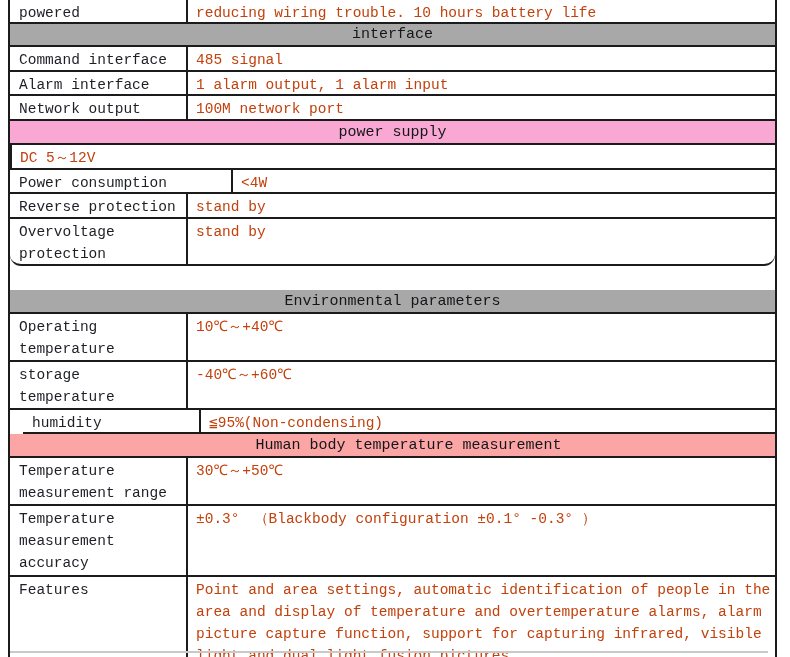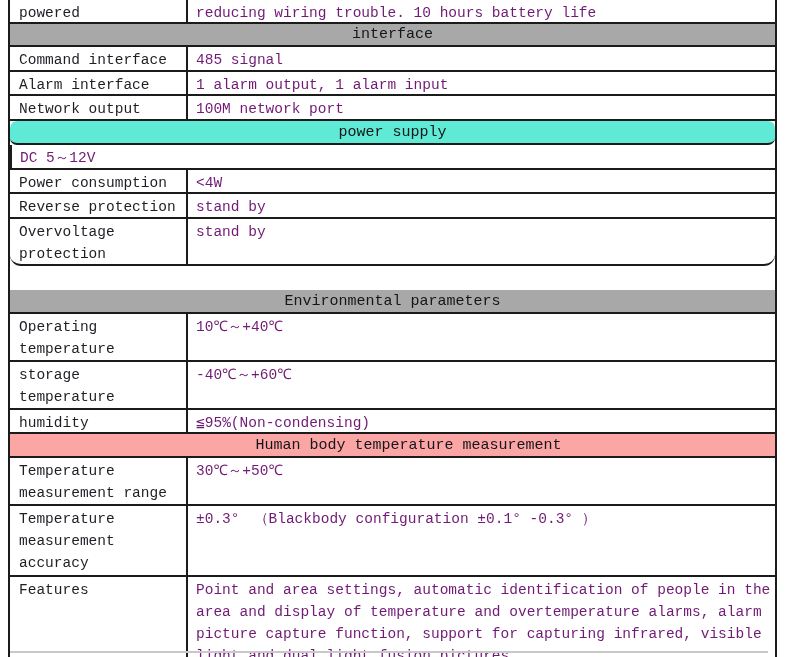--- a/index.html
+++ b/index.html
@@ -40,21 +40,21 @@
     color: #1d1f24;
     white-space: pre-line;
     overflow: hidden;
   }
   .value-cell {
     flex: 1 1 auto;
     border-left: 2px solid #1b1b1b;
     padding: 2px 4px 0 8px;
     line-height: 22px;
     font-size: 14.5px;
-    color: #701a75;
+    color: #c2410c;
     white-space: pre-line;
     overflow: hidden;
   }
   .section-row {
     display: flex;
     align-items: center;
     justify-content: center;
     overflow: hidden;
     border-bottom: 2px solid #1b1b1b;
     font-size: 15px;
@@ -87,27 +87,27 @@
     <div class="value-cell">485 signal</div>
   </div>
       <div class="row" style="height: 22px;">
     <div class="label-cell">Alarm interface</div>
     <div class="value-cell">1 alarm output, 1 alarm input</div>
   </div>
       <div class="row" style="height: 23px;">
     <div class="label-cell">Network output</div>
     <div class="value-cell">100M network port</div>
   </div>
-      <div class="section-row" style="height: 22px; background: #5eead4; border-radius: 7px;">
+      <div class="section-row" style="height: 22px; background: #f9a8d4;">
     <span>power supply</span>
   </div>
       <div class="row" style="height: 23px;">
     <div class="value-cell">DC 5～12V</div>
   </div>
-      <div class="row" style="height: 22px;">
+      <div class="row" style="height: 22px; gap: 45px;">
     <div class="label-cell">Power consumption</div>
     <div class="value-cell">&lt;4W</div>
   </div>
       <div class="row" style="height: 23px;">
     <div class="label-cell">Reverse protection</div>
     <div class="value-cell">stand by</div>
   </div>
       <div class="row" style="height: 45px; border-radius: 11px;">
     <div class="label-cell">Overvoltage
 protection</div>
@@ -119,21 +119,21 @@
       <div class="row" style="height: 46px;">
     <div class="label-cell">Operating
 temperature</div>
     <div class="value-cell">10℃～+40℃</div>
   </div>
       <div class="row" style="height: 46px;">
     <div class="label-cell">storage
 temperature</div>
     <div class="value-cell">-40℃～+60℃</div>
   </div>
-      <div class="row" style="height: 22px;">
+      <div class="row" style="height: 22px; margin-left: 13px;">
     <div class="label-cell">humidity</div>
     <div class="value-cell">≦95%(Non-condensing)</div>
   </div>
       <div class="section-row" style="height: 22px; background: #fca5a5; padding-left: 32px;">
     <span>Human body temperature measurement</span>
   </div>
       <div class="row" style="height: 46px;">
     <div class="label-cell">Temperature
 measurement range</div>
     <div class="value-cell">30℃～+50℃</div>

